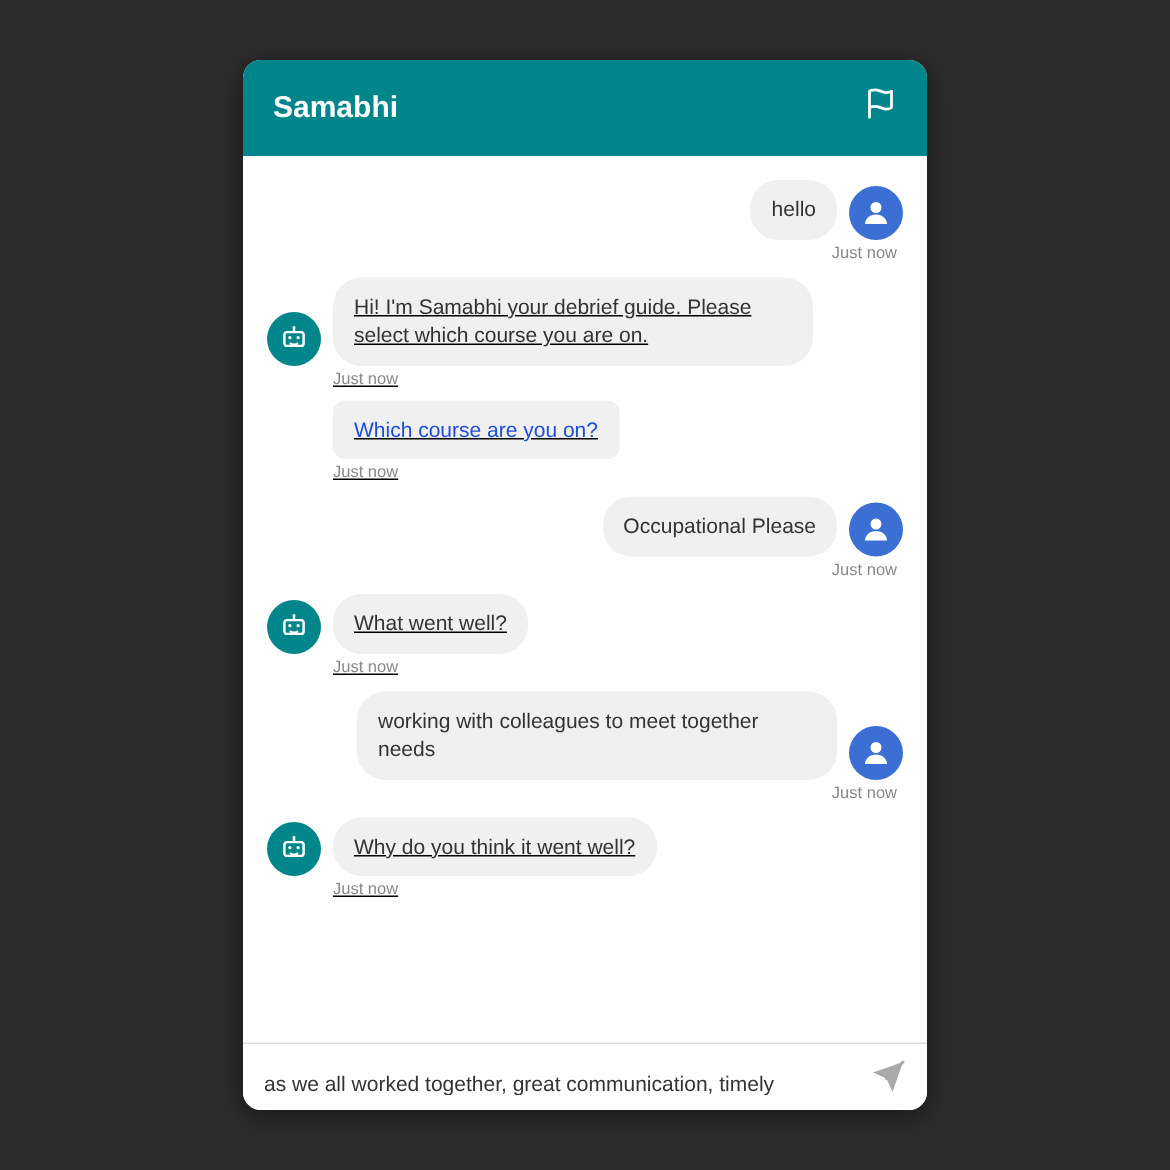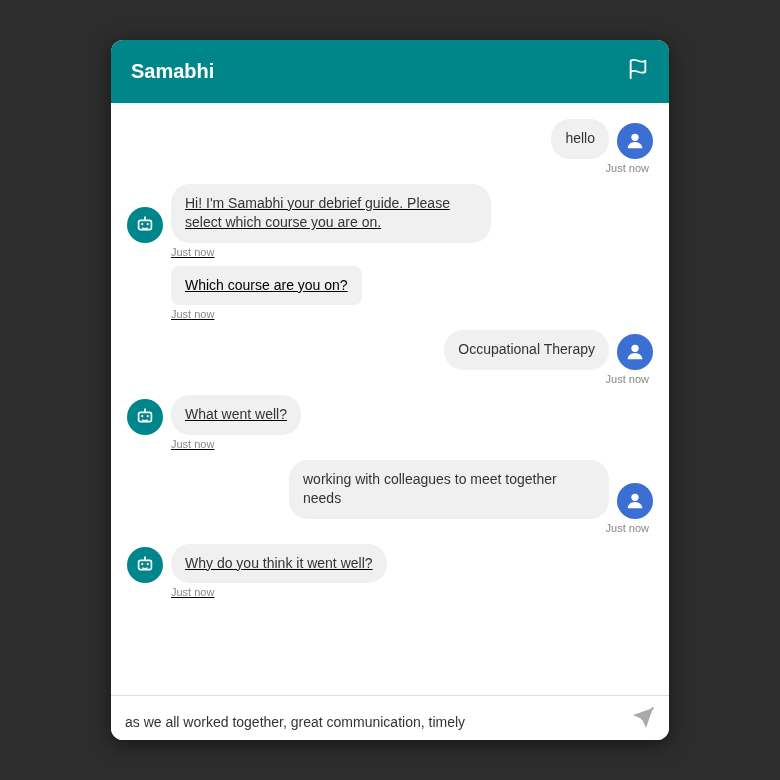--- a/index.html
+++ b/index.html
@@ -8,21 +8,21 @@
       background-color: #2d2d2d;
       display: flex;
       justify-content: center;
       align-items: center;
       width: 780px;
       height: 780px;
       font-family: Arial, sans-serif;
     }
 
     .phone-frame {
-      width: 558px;
+      width: 456px;
       height: 700px;
       background: #fff;
       border-radius: 12px;
       overflow: hidden;
       box-shadow: 0 4px 20px rgba(0,0,0,0.5);
       display: flex;
       flex-direction: column;
     }
 
     .header {
@@ -138,21 +138,21 @@
     .message-row.bot .timestamp {
       text-align: left;
       padding-left: 44px;
     }
 
     .sub-bubble {
       background: #f0f0f0;
       border-radius: 8px;
       padding: 10px 14px;
       font-size: 14px;
-      color: #000000;
+      color: #1d4ed8;
       max-width: 260px;
       line-height: 1.4;
       margin-top: 8px;
       margin-left: 44px;
     }
 
     .sub-timestamp {
       font-size: 11px;
       color: #888;
       margin-top: 3px;
@@ -242,21 +242,21 @@
     </div>
 
     <div class="message-row user">
       <div class="message-with-avatar">
         <div class="avatar user-avatar">
           <svg viewBox="0 0 24 24" fill="white">
             <circle cx="12" cy="8" r="4"></circle>
             <path d="M4 20c0-4 3.6-7 8-7s8 3 8 7"></path>
           </svg>
         </div>
-        <div class="bubble">Occupational Therapy</div>
+        <div class="bubble">Occupational Please</div>
       </div>
       <div class="timestamp">Just now</div>
     </div>
 
     <div class="message-row bot">
       <div class="message-with-avatar">
         <div class="avatar bot-avatar">
           <svg viewBox="0 0 24 24" fill="none" stroke="white" stroke-width="1.8">
             <rect x="5" y="7" width="14" height="10" rx="2"></rect>
             <circle cx="9" cy="11" r="1.2" fill="white" stroke="none"></circle>

